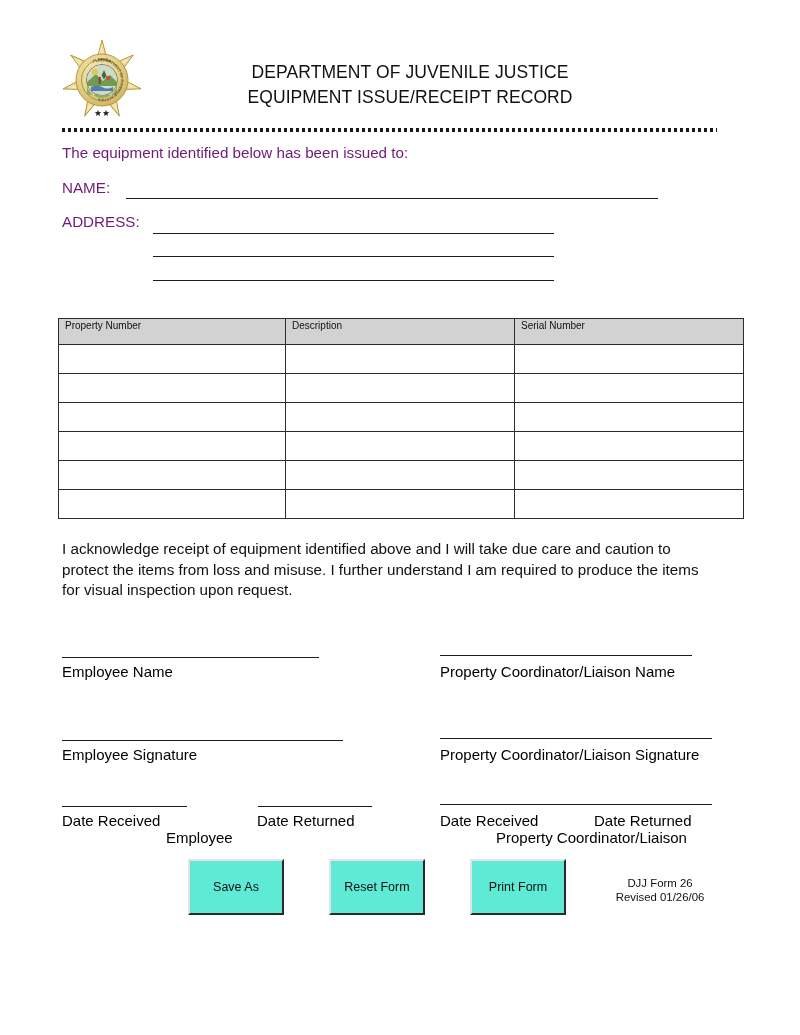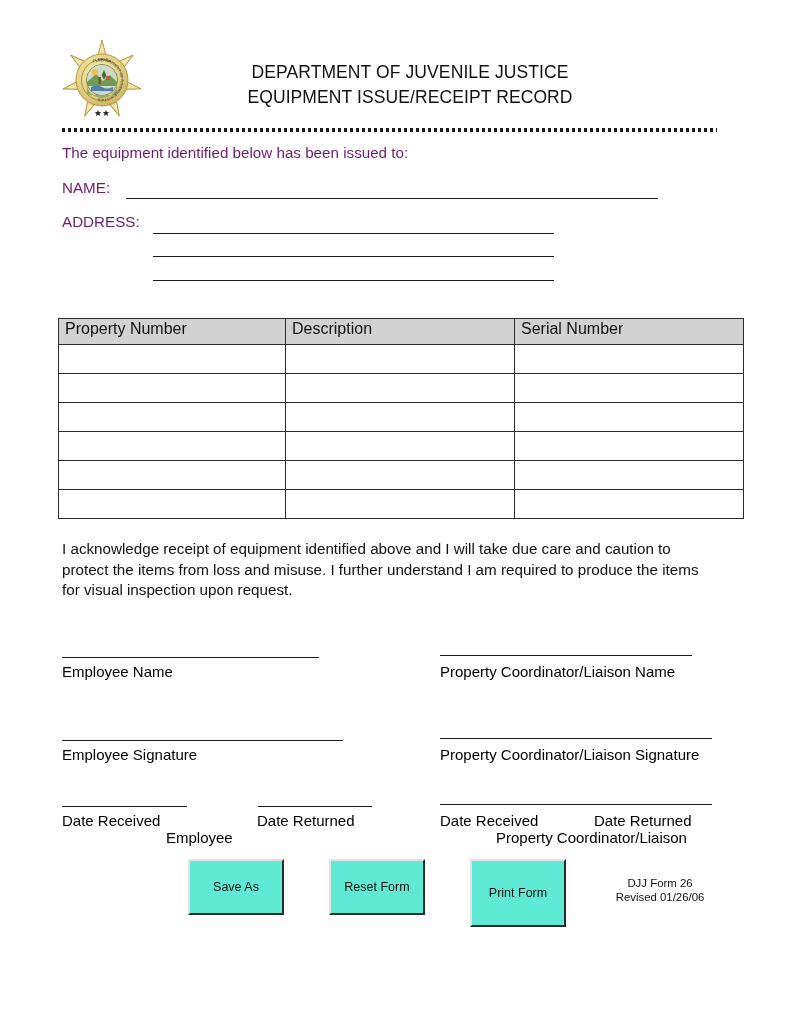--- a/index.html
+++ b/index.html
@@ -87,21 +87,21 @@
   }
   #equipment-table th,
   #equipment-table td {
     border: 1.3px solid #2b2b2b;
     padding: 0;
     vertical-align: top;
   }
   #equipment-table th {
     background: #d2d2d2;
     font-weight: normal;
-    font-size: 16px;
+    font-size: 10px;
     color: #111;
     text-align: left;
     height: 22px;
     padding: 1px 0 2px 6px;
   }
   #equipment-table td { height: 28px; }
   .col-prop { width: 220px; }
   .col-desc { width: 222px; }
   .col-serial { width: 222px; }
 
@@ -161,21 +161,21 @@
     font-family: "Liberation Sans", sans-serif;
     font-size: 12.5px;
     color: #111;
     text-align: center;
     line-height: 52px;
     cursor: pointer;
     padding: 0;
   }
   #btn-save-as   { left: 188px; top: 859px; width: 96px;  height: 56px; }
   #btn-reset     { left: 329px; top: 859px; width: 96px;  height: 56px; }
-  #btn-print     { left: 470px; top: 859px; width: 96px;  height: 68px; }
+  #btn-print     { left: 470px; top: 859px; width: 96px;  height: 56px; }
 
   #form-meta {
     position: absolute;
     left: 600px; top: 876px;
     width: 120px;
     text-align: center;
     font-size: 11.4px;
     line-height: 14px;
     color: #111;
   }

